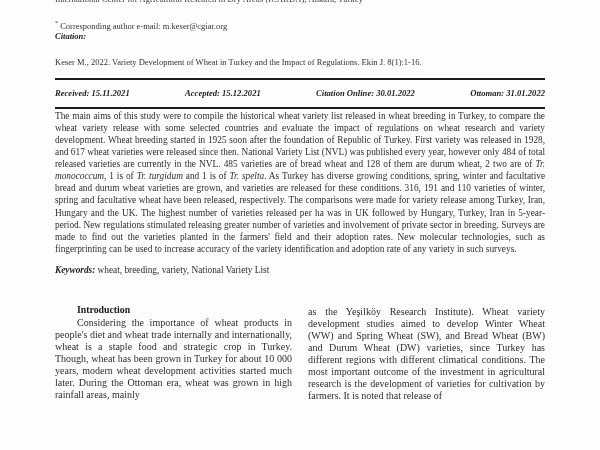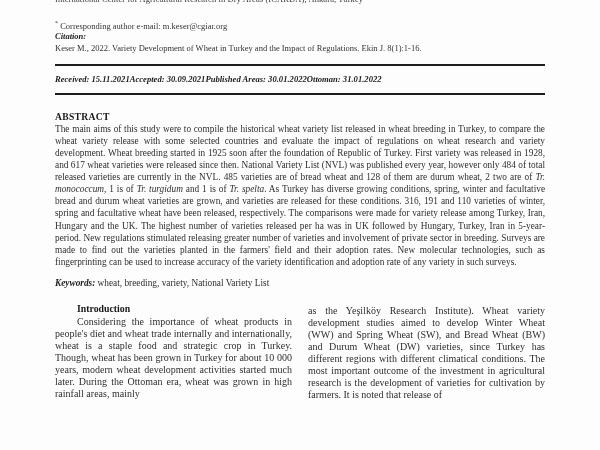--- a/index.html
+++ b/index.html
@@ -33,35 +33,35 @@
     color: #333;
   }
   .corresponding sup { font-size: 6px; }
   .citation-label {
     font-size: 8.5px;
     font-weight: bold;
     font-style: italic;
     color: #1d1d1d;
   }
   .citation-text {
-    margin-top: 2px;
+    margin-top: 16px;
     font-size: 8.5px;
     color: #333;
   }
   .rule {
     border: none;
     border-top: 2.2px solid #1c1c1c;
     margin: 0;
   }
   .rule-1 { margin-top: 11px; }
   .rule-2 { margin-top: 9px; }
   .dates {
     margin-top: 8px;
     display: flex;
-    justify-content: flex-start;
+    justify-content: space-between;
     font-size: 8.6px;
     font-weight: bold;
     font-style: italic;
     color: #1d1d1d;
   }
   .date-item { white-space: nowrap; }
   .abstract-heading {
     margin-top: 16px;
     font-size: 9.6px;
     font-weight: bold;
@@ -76,21 +76,21 @@
     color: #2e2e2e;
   }
   .it { font-style: italic; }
   .keywords {
     margin: 10px 0 14px 0;
     font-size: 9.3px;
     color: #2e2e2e;
   }
   .kw-label { font-weight: bold; font-style: italic; color: #1d1d1d; }
   .columns {
-    margin-top: 15px;
+    margin-top: 29px;
     display: flex;
     gap: 16px;
   }
   .col { flex: 1; min-width: 0; }
   .intro-heading {
     font-size: 9.8px;
     font-weight: bold;
     color: #161616;
     text-indent: 22px;
   }
@@ -114,28 +114,27 @@
 
   <div class="corresponding"><sup>*</sup><span> Corresponding author e-mail: m.keser@cgiar.org</span></div>
 
   <div class="citation-label">Citation:</div>
   <div class="citation-text">Keser M., 2022. Variety Development of Wheat in Turkey and the Impact of Regulations. Ekin J. 8(1):1-16.</div>
 
   <hr class="rule rule-1">
 
   <div class="dates">
     <div class="date-item"><span>Received:</span> <span>15.11.2021</span></div>
-    <div class="date-item"><span>Accepted:</span> <span>30.09.2021</span></div>
-    <div class="date-item"><span>Published Areas:</span> <span>30.01.2022</span></div>
+    <div class="date-item"><span>Accepted:</span> <span>15.12.2021</span></div>
+    <div class="date-item"><span>Citation Online:</span> <span>30.01.2022</span></div>
     <div class="date-item"><span>Ottoman:</span> <span>31.01.2022</span></div>
   </div>
 
   <hr class="rule rule-2">
 
-  <div class="abstract-heading">ABSTRACT</div>
 
   <p class="abstract-body"><span>The main aims of this study were to compile the historical wheat variety list released in wheat breeding in Turkey, to compare the wheat variety release with some selected countries and evaluate the impact of regulations on wheat research and variety development. Wheat breeding started in 1925 soon after the foundation of Republic of Turkey. First variety was released in 1928, and 617 wheat varieties were released since then. National Variety List (NVL) was published every year, however only 484 of total released varieties are currently in the NVL. 485 varieties are of bread wheat and 128 of them are durum wheat, 2 two are of </span><span class="it">Tr. monococcum</span><span>, 1 is of </span><span class="it">Tr. turgidum</span><span> and 1 is of </span><span class="it">Tr. spelta</span><span>. As Turkey has diverse growing conditions, spring, winter and facultative bread and durum wheat varieties are grown, and varieties are released for these conditions. 316, 191 and 110 varieties of winter, spring and facultative wheat have been released, respectively. The comparisons were made for variety release among Turkey, Iran, Hungary and the UK. The highest number of varieties released per ha was in UK followed by Hungary, Turkey, Iran in 5-year-period. New regulations stimulated releasing greater number of varieties and involvement of private sector in breeding. Surveys are made to find out the varieties planted in the farmers' field and their adoption rates. New molecular technologies, such as fingerprinting can be used to increase accuracy of the variety identification and adoption rate of any variety in such surveys.</span></p>
 
   <p class="keywords"><span class="kw-label">Keywords:</span><span> wheat, breeding, variety, National Variety List</span></p>
 
   <div class="columns">
     <div class="col">
       <div class="intro-heading">Introduction</div>
       <p class="col-text indent">Considering the importance of wheat products in people's diet and wheat trade internally and internationally, wheat is a staple food and strategic crop in Turkey. Though, wheat has been grown in Turkey for about 10 000 years, modern wheat development activities started much later. During the Ottoman era, wheat was grown in high rainfall areas, mainly</p>
     </div>

